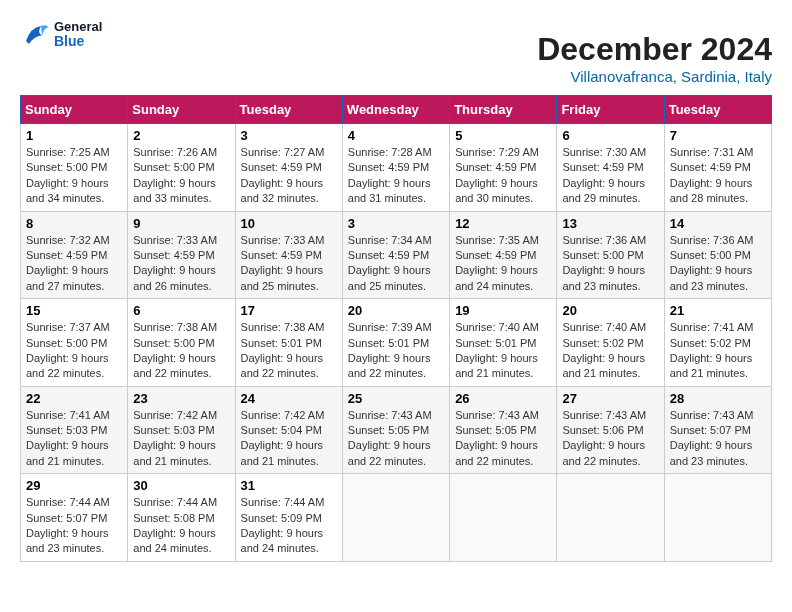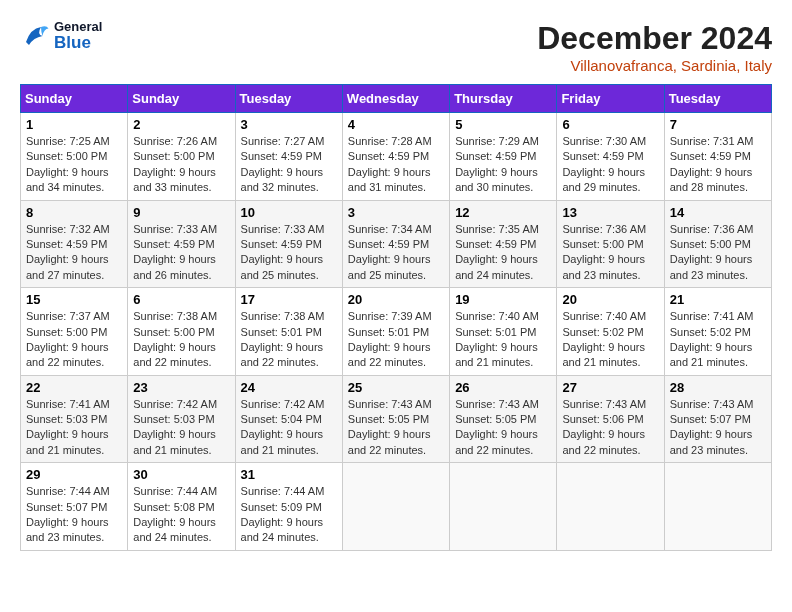--- a/index.html
+++ b/index.html
@@ -20,37 +20,38 @@
       display: flex;
       align-items: center;
       gap: 4px;
     }
     .logo-bird {
       width: 30px;
       height: 30px;
     }
     .title-block {
       text-align: right;
+      margin-top: 11px;
     }
     .month-title {
       font-size: 32px;
       font-weight: bold;
       color: #222;
     }
     .location {
       font-size: 15px;
-      color: #c2410c;
+      color: #0369a1;
     }
     table {
       width: 100%;
       border-collapse: collapse;
       font-size: 11px;
     }
     thead tr th {
-      background: #6d28d9;
+      background: #be185d;
       color: #fff;
       padding: 6px 4px;
       text-align: left;
       font-size: 13px;
       font-weight: bold;
       border: 1px solid #1565c0;
     }
     tbody tr td {
       border: 1px solid #ccc;
       vertical-align: top;
@@ -81,21 +82,21 @@
 <body>
 
 <div class="header">
   <div class="logo">
     <svg class="logo-bird" viewBox="0 0 40 40" xmlns="http://www.w3.org/2000/svg">
       <path d="M8,28 Q14,10 28,8 Q22,18 30,20 Q18,22 12,32 Z" fill="#1565c0"></path>
       <path d="M28,8 Q35,5 38,10 Q32,10 30,20 Q28,14 28,8 Z" fill="#42a5f5"></path>
     </svg>
     <div>
       <div style="font-size:13px;font-weight:bold;color:#0f172a;line-height:1.1;">General</div>
-      <div style="font-size:17px;font-weight:bold;color:#1565c0;line-height:1.1;">Blue</div>
+      <div style="font-size:14px;font-weight:bold;color:#1565c0;line-height:1.1;">Blue</div>
     </div>
   </div>
   <div class="title-block">
     <div class="month-title">December 2024</div>
     <div class="location">Villanovafranca, Sardinia, Italy</div>
   </div>
 </div>
 
 <table>
   <thead>

